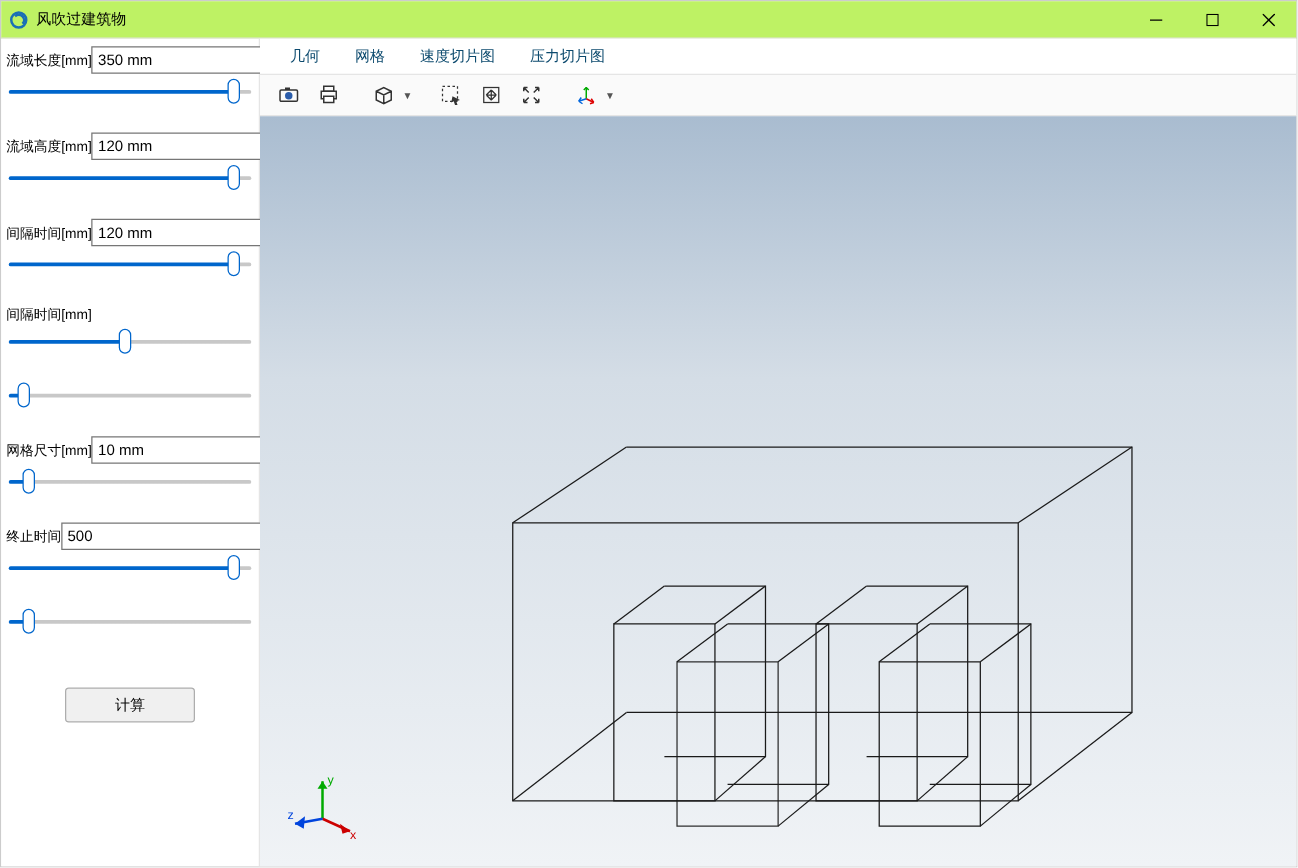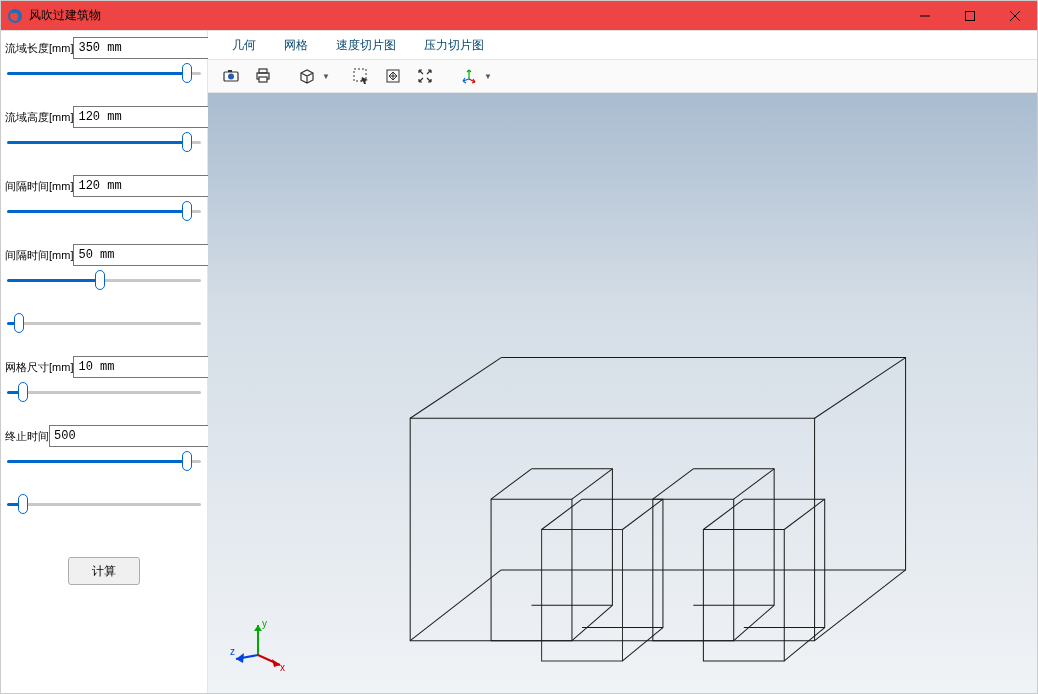--- a/index.html
+++ b/index.html
@@ -14,21 +14,21 @@
 .window {
   width: 1038px;
   height: 694px;
   background: #ffffff;
   border: 1px solid #ccc;
   display: flex;
   flex-direction: column;
 }
 .titlebar {
   height: 30px;
-  background: #ef4444;
+  background: #bef264;
   display: flex;
   align-items: center;
   padding-left: 6px;
   border-bottom: 1px solid #e0e0e0;
 }
 .titlebar .icon {
   width: 16px;
   height: 16px;
   margin-right: 6px;
 }
@@ -72,21 +72,21 @@
   color: #000;
   text-align: left;
   white-space: nowrap;
 }
 .param-input {
   flex: 1;
   height: 22px;
   border: 1px solid #767676;
   padding: 4px 4px;
   font-size: 12px;
-  font-family: Liberation Mono, monospace;
+  font-family: Liberation Sans, sans-serif;
 }
 .slider-row {
   margin-bottom: 20px;
   padding: 0 2px;
 }
 .slider {
   width: 100%;
   height: 20px;
   -webkit-appearance: none;
   background: transparent;
@@ -115,21 +115,21 @@
   background: #0066cc;
 }
 .slider::-moz-range-thumb {
   width: 8px;
   height: 18px;
   background: #fff;
   border: 1px solid #0066cc;
   border-radius: 5px;
 }
 .compute-btn {
-  width: 72px;
+  width: 104px;
   height: 28px;
   margin: 20px auto 0;
   background: #f0f0f0;
   border: 1px solid #adadad;
   border-radius: 3px;
   cursor: pointer;
   font-size: 12px;
 }
 
 .main {
@@ -246,21 +246,20 @@
             <input class="param-input" type="text" value="120 mm" style="">
           </div>
           <div class="slider-row"><input type="range" class="slider" min="0" max="100" value="95" style="--fill: 95%;"></div>
           <div class="param-row">
             <span class="param-label">间隔时间[mm]</span>
             <input class="param-input" type="text" value="120 mm" style="">
           </div>
           <div class="slider-row"><input type="range" class="slider" min="0" max="100" value="95" style="--fill: 95%;"></div>
           <div class="param-row">
             <span class="param-label">间隔时间[mm]</span>
-            <input class="param-input" type="text" value="50 mm" style="">
           </div>
           <div class="slider-row"><input type="range" class="slider" min="0" max="100" value="48" style="--fill: 48%;"></div>
           <div class="slider-row"><input type="range" class="slider" min="0" max="100" value="4" style="--fill: 4%;"></div>
           <div class="param-row">
             <span class="param-label">网格尺寸[mm]</span>
             <input class="param-input" type="text" value="10 mm" style="">
           </div>
           <div class="slider-row"><input type="range" class="slider" min="0" max="100" value="6" style="--fill: 6%;"></div>
           <div class="param-row">
             <span class="param-label">终止时间</span>

